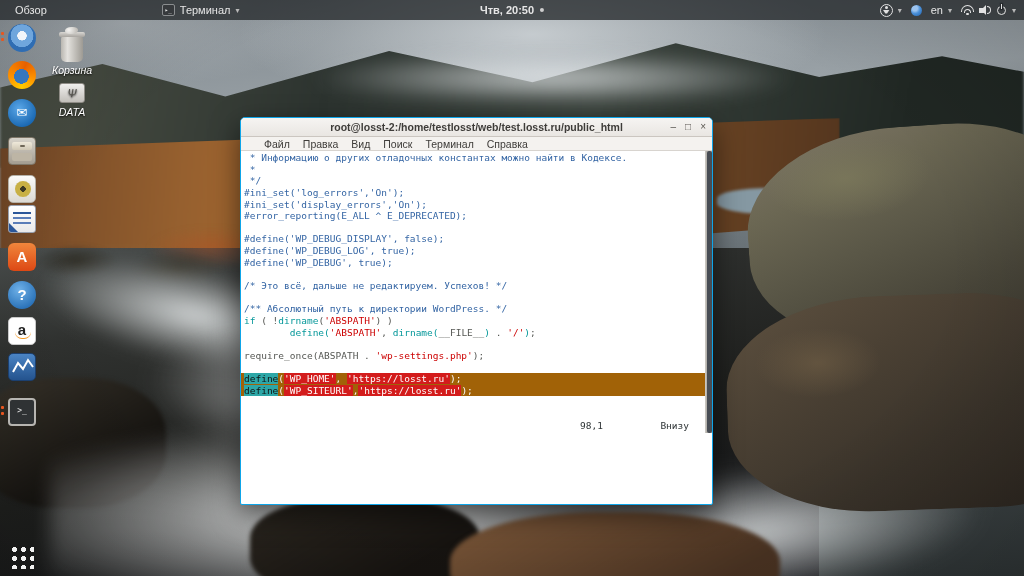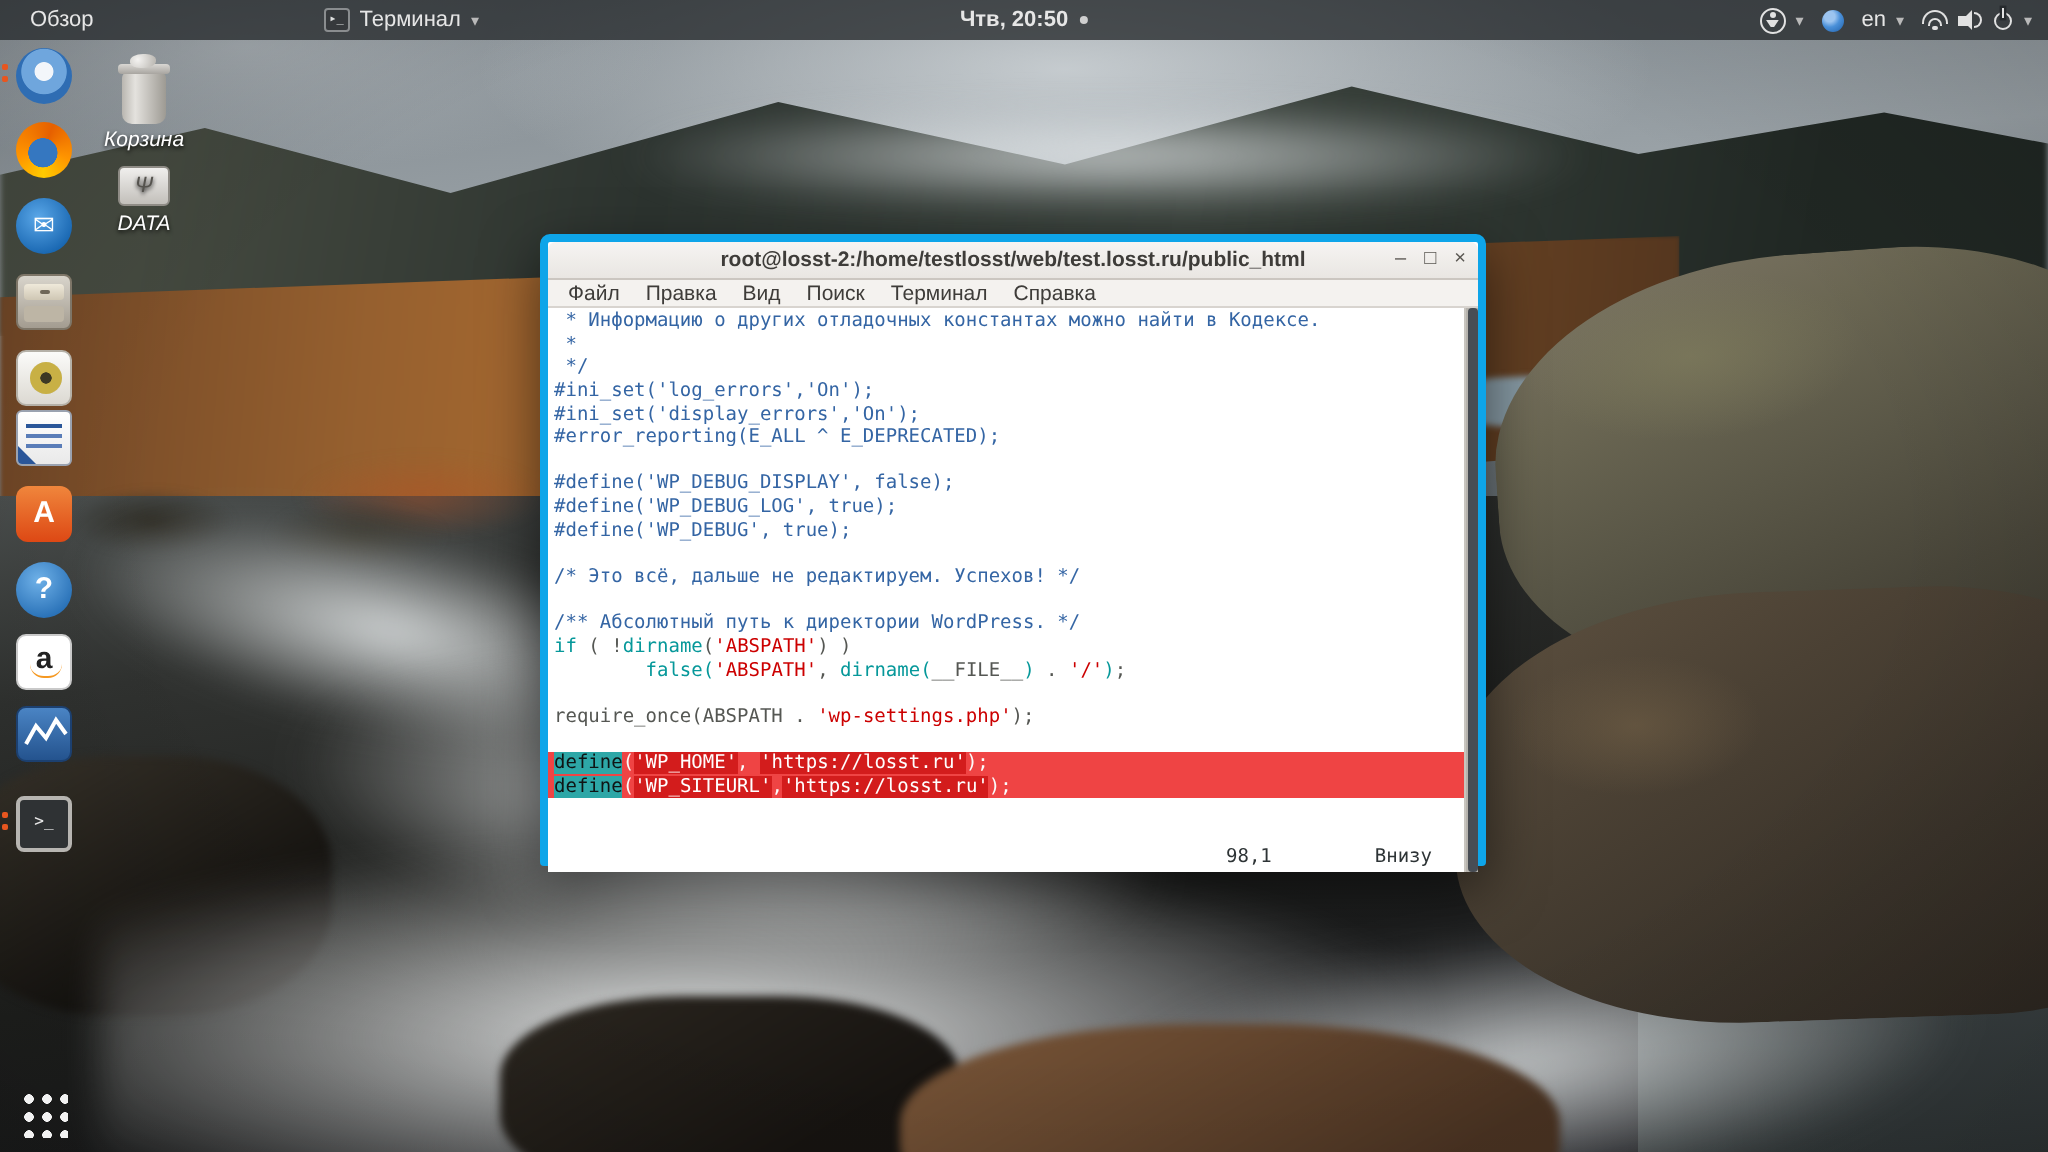--- a/index.html
+++ b/index.html
@@ -113,36 +113,36 @@
     text-shadow:0 1px 2px rgba(0,0,0,.9); cursor:pointer;font-style:italic; }
   .trash-glyph { width:22px; height:26px; margin:0 auto 2px; position:relative;
     background:linear-gradient(90deg,#b9b6b0,#e4e2de 30%,#9d9a93); border-radius:3px 3px 5px 5px; }
   .trash-glyph::before { content:""; position:absolute; top:-4px; left:-2px; right:-2px; height:5px; background:linear-gradient(#d9d7d3,#a8a5a0); border-radius:2px; }
   .trash-glyph::after { content:""; position:absolute; top:-9px; left:4px; width:13px; height:7px; background:radial-gradient(circle at 30% 40%, #f4f3f1, #b5b2ac); border-radius:50% 40% 50% 40%; }
   .usb-glyph { width:26px; height:20px; margin:3px auto 3px; position:relative;
     background:linear-gradient(#f0efed,#c2bfba); border:1px solid #8f8c86; border-radius:3px;
     color:#55534e; font-size:11px; line-height:18px; }
 
   
-  #win { position:absolute; left:270px; top:117px; width:473px; height:316px; z-index:60;
-    border:4px solid #0ea5e9; border-radius:5px 5px 2px 2px; box-shadow:0 10px 28px rgba(0,0,0,.55); background:#fff; }
+  #win { position:absolute; left:240px; top:117px; width:473px; height:388px; z-index:60;
+    border:1px solid #0ea5e9; border-radius:5px 5px 2px 2px; box-shadow:0 10px 28px rgba(0,0,0,.55); background:#fff; }
   #titlebar { height:19px; background:linear-gradient(#f6f4f2,#e9e6e2); border-bottom:1px solid #cbc6c0;
     border-radius:4px 4px 0 0; position:relative; display:flex; align-items:center; justify-content:center; }
   #titlebar .title { font-size:10.5px; font-weight:bold; color:#3e3c39; }
   .win-controls { position:absolute; right:6px; top:0; height:100%; display:flex; align-items:center; gap:9px;
     color:#5a5752; font-size:10px; }
   .win-controls span { cursor:pointer; line-height:10px; }
   #menubar { height:14px; background:#f4f2ef; border-bottom:1px solid #d8d4cf; display:flex; align-items:center;
-    gap:13px; padding-left:10px; font-size:10.5px; color:#3e3c39; }
+    gap:13px; padding-left:23px; font-size:10.5px; color:#3e3c39; }
   #menubar span { cursor:pointer; }
   #term-body { position:relative; height:282px; background:#ffffff; }
   #code { position:absolute; left:0; top:0; right:7px; bottom:14px; padding:1px 0 0 3px; overflow:hidden;
     font:9.5px/11.65px "DejaVu Sans Mono",monospace; color:#555753; cursor:text;border-radius:16px; }
   .line { white-space:pre; height:11.65px; }
-  .line.hl { background:#ef4444; margin-left:-3px; padding-left:3px; }
+  .line.hl { background:#a16207; margin-left:-3px; padding-left:3px; }
   .c-b { color:#3465a4; }
   .c-d { color:#555753; }
   .c-t { color:#06989a; }
   .c-r { color:#cc0000; }
   .c-ht { background:#2da7a7; color:#0f1414; }
   .c-hw { color:#fbfbfb; }
   .c-hr { background:#d31c1c; color:#ffffff; }
   #statusline { position:absolute; left:0; right:7px; bottom:0; height:14px; background:#fff;
     font:9.5px/14px "DejaVu Sans Mono",monospace; color:#2e3436; }
   #statusline .ruler { position:absolute; left:339px; }
@@ -294,21 +294,21 @@
           <div class="line"><span class="c-b">#error_reporting(E_ALL ^ E_DEPRECATED);</span></div>
           <div class="line"></div>
           <div class="line"><span class="c-b">#define('WP_DEBUG_DISPLAY', false);</span></div>
           <div class="line"><span class="c-b">#define('WP_DEBUG_LOG', true);</span></div>
           <div class="line"><span class="c-b">#define('WP_DEBUG', true);</span></div>
           <div class="line"></div>
           <div class="line"><span class="c-b">/* Это всё, дальше не редактируем. Успехов! */</span></div>
           <div class="line"></div>
           <div class="line"><span class="c-b">/** Абсолютный путь к директории WordPress. */</span></div>
           <div class="line"><span class="c-t">if</span><span class="c-d"> ( !</span><span class="c-t">dirname</span><span class="c-d">(</span><span class="c-r">'ABSPATH'</span><span class="c-d">) )</span></div>
-          <div class="line"><span class="c-d">        </span><span class="c-t">false(</span><span class="c-r">'ABSPATH'</span><span class="c-d">, </span><span class="c-t">dirname(</span><span class="c-d">__FILE__</span><span class="c-t">)</span><span class="c-d"> . </span><span class="c-r">'/'</span><span class="c-t">)</span><span class="c-d">;</span></div>
+          <div class="line"><span class="c-d">        </span><span class="c-t">define(</span><span class="c-r">'ABSPATH'</span><span class="c-d">, </span><span class="c-t">dirname(</span><span class="c-d">__FILE__</span><span class="c-t">)</span><span class="c-d"> . </span><span class="c-r">'/'</span><span class="c-t">)</span><span class="c-d">;</span></div>
           <div class="line"></div>
           <div class="line"><span class="c-d">require_once(ABSPATH . </span><span class="c-r">'wp-settings.php'</span><span class="c-d">);</span></div>
           <div class="line"></div>
           <div class="line hl"><span class="c-ht">define</span><span class="c-hw">(</span><span class="c-hr">'WP_HOME'</span><span class="c-hw">, </span><span class="c-hr">'https://losst.ru'</span><span class="c-hw">);</span></div>
           <div class="line hl"><span class="c-ht">define</span><span class="c-hw">(</span><span class="c-hr">'WP_SITEURL'</span><span class="c-hw">,</span><span class="c-hr">'https://losst.ru'</span><span class="c-hw">);</span></div>
         </div>
       <div id="statusline">
         <span class="ruler">98,1</span>
         <span class="scrollpos">Внизу</span>
       </div>

